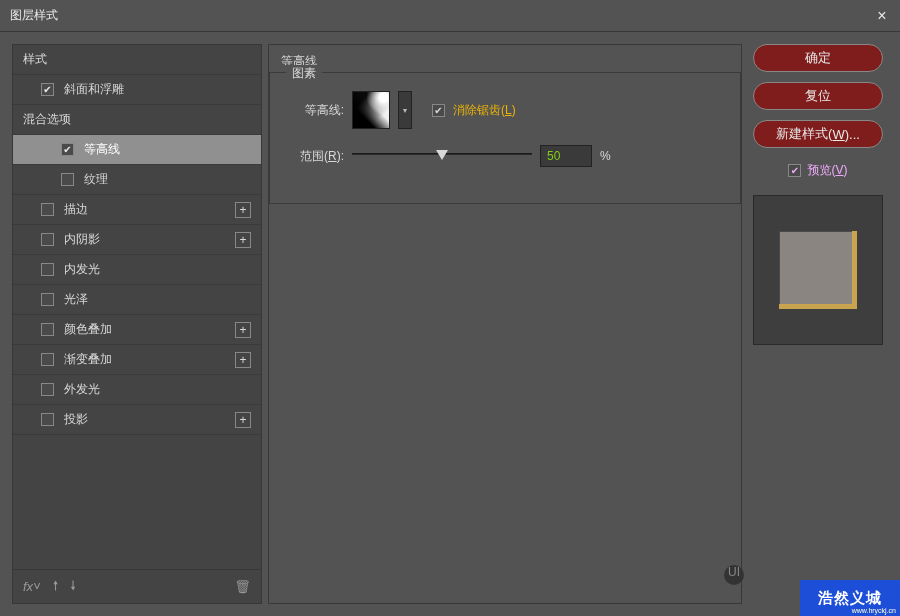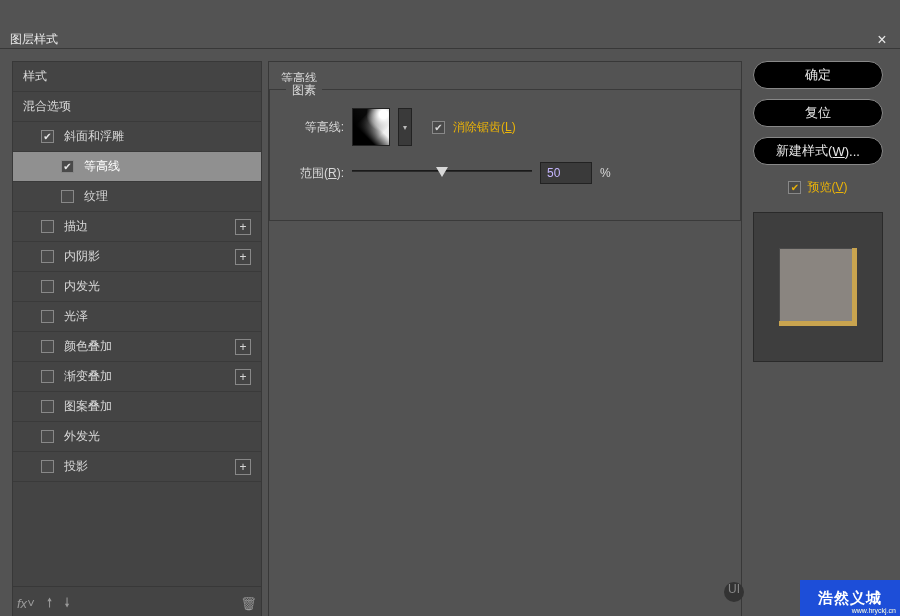--- a/index.html
+++ b/index.html
@@ -1,35 +1,35 @@
 <!DOCTYPE html>
 <html><head>
   <meta charset="utf-8">
   <style>
     * { margin: 0; padding: 0; box-sizing: border-box; font-family: "Microsoft YaHei", sans-serif; }
     body { background: #535353; width: 900px; height: 616px; overflow: hidden; position: relative; }
     
-    .titlebar { height: 49px; background: #535353; display: flex; align-items: flex-end; padding: 0 10px; color: #e8e8e8; font-size: 12px; border-bottom: 1px solid #383838; }
+    .titlebar { height: 32px; background: #535353; display: flex; align-items: center; padding: 12px 10px; color: #e8e8e8; font-size: 12px; border-bottom: 1px solid #383838; }
     .titlebar-title { flex: 1; }
     .titlebar-close { width: 16px; height: 16px; cursor: pointer; display: flex; align-items: center; justify-content: center; color: #e8e8e8; font-size: 16px; }
     
     .content { display: flex; height: 584px; padding: 12px; gap: 6px; }
     
     .sidebar { width: 250px; background: #444444; display: flex; flex-direction: column; border: 1px solid #383838; }
     .sidebar-list { flex: 1; overflow: auto; }
     .sidebar-item { height: 30px; display: flex; align-items: center; padding: 0 10px; color: #d8d8d8; font-size: 12px; cursor: pointer; border-bottom: 1px solid #3a3a3a; position: relative; }
     .sidebar-item.header { cursor: default; }
     .sidebar-item.selected { background: #909090; color: #fff; }
     .sidebar-item .checkbox { width: 13px; height: 13px; border: 1px solid #888; margin-right: 10px; display: flex; align-items: center; justify-content: center; font-size: 10px; color: #e8e8e8; background: #4a4a4a; }
     .sidebar-item .checkbox.checked::before { content: "✔"; }
     .sidebar-item.sub { padding-left: 28px; }
     .sidebar-item.sub2 { padding-left: 48px; }
     .sidebar-item .add-icon { position: absolute; right: 10px; width: 16px; height: 16px; border: 1px solid #888; display: flex; align-items: center; justify-content: center; font-size: 12px; color: #d8d8d8; }
     
-    .sidebar-footer { height: 34px; display: flex; align-items: center; padding: 0 4px; gap: 12px; color: #999; font-size: 13px; border-top: 1px solid #383838; }
+    .sidebar-footer { height: 34px; display: flex; align-items: center; padding: 0 10px; gap: 12px; color: #999; font-size: 13px; border-top: 1px solid #383838; }
     .sidebar-footer .spacer { flex: 1; }
     .sidebar-footer span { cursor: pointer; }
     
     .main { flex: 1; background: #535353; border: 1px solid #383838; padding: 0; color: #d8d8d8; font-size: 12px; position: relative; }
     .main-title { padding: 8px 12px 2px; font-size: 12px; }
     .fieldset { border: 1px solid #3a3a3a; margin: 0 0 8px; padding: 18px 14px 20px; position: relative; }
     .fieldset-label { position: absolute; top: -8px; left: 16px; background: #535353; padding: 0 6px; font-size: 12px; }
     .row { display: flex; align-items: center; margin-bottom: 16px; gap: 8px; }
     .row-label { width: 60px; text-align: right; color: #d8d8d8; }
     .contour-box { width: 38px; height: 38px; background: linear-gradient(135deg, #0a0a0a 0%, #0a0a0a 25%, #f0f0f0 75%, #f0f0f0 100%); border: 1px solid #222; position: relative; overflow: hidden; }
@@ -37,26 +37,26 @@
     .contour-dd { width: 14px; height: 38px; background: #3a3a3a; border: 1px solid #222; display: flex; align-items: center; justify-content: center; color: #bbb; font-size: 8px; cursor: pointer; }
     .aa-check { width: 13px; height: 13px; border: 1px solid #888; display: flex; align-items: center; justify-content: center; font-size: 10px; background: #4a4a4a; margin-left: 12px; }
     .aa-check.checked::before { content: "✔"; }
     .aa-label { color: #eab308; }
     .aa-label u { text-decoration: underline; }
     
     .slider { width: 180px; height: 14px; position: relative; }
     .slider-track { position: absolute; top: 4px; left: 0; right: 0; height: 2px; background: #2a2a2a; border-top: 1px solid #1a1a1a; }
     .slider-thumb { position: absolute; top: 1px; width: 0; height: 0; border-left: 6px solid transparent; border-right: 6px solid transparent; border-top: 10px solid #d8d8d8; transform: translateX(-6px); cursor: pointer; }
     
-    .value-input { width: 52px; height: 22px; background: #3a3a3a; border: 1px solid #222; color: #c4b5fd; font-size: 12px; padding: 0 6px; }
+    .value-input { width: 52px; height: 22px; background: #3a3a3a; border: 1px solid #222; color: #84cc16; font-size: 12px; padding: 0 6px; }
     .unit { color: #d8d8d8; }
     
     .right { width: 140px; display: flex; flex-direction: column; gap: 10px; align-items: center; }
-    .btn { width: 130px; height: 28px; border-radius: 14px; border: 1px solid #888; background: #000000; color: #e8e8e8; font-size: 13px; display: flex; align-items: center; justify-content: center; cursor: pointer; }
-    .preview-check { display: flex; align-items: center; gap: 6px; color: #eab308; font-size: 12px; margin-top: 4px; }
+    .btn { width: 130px; height: 28px; border-radius: 14px; border: 1px solid #888; background: #7f1d1d; color: #e8e8e8; font-size: 13px; display: flex; align-items: center; justify-content: center; cursor: pointer; }
+    .preview-check { display: flex; align-items: center; gap: 6px; color: #f0abfc; font-size: 12px; margin-top: 4px; }
     .preview-check .checkbox { width: 13px; height: 13px; border: 1px solid #888; display: flex; align-items: center; justify-content: center; font-size: 10px; background: #4a4a4a; }
     .preview-check .checkbox.checked::before { content: "✔"; }
     
     .preview-box { width: 130px; height: 150px; background: #3e3e3e; border: 1px solid #2a2a2a; margin-top: 6px; display: flex; align-items: center; justify-content: center; }
     .preview-inner { width: 78px; height: 78px; background: #8a8580; border-right: 5px solid #c9a44f; border-bottom: 5px solid #c9a44f; box-shadow: inset 1px 1px 0 #4a4a4a; }
     
     .watermark { position: absolute; bottom: 0; right: 0; width: 100px; height: 36px; background: #1d4ed8; color: #fff; display: flex; align-items: center; justify-content: center; font-size: 15px; font-weight: bold; letter-spacing: 1px; }
     .watermark-url { position: absolute; bottom: 2px; right: 4px; font-size: 7px; color: #ffd; font-weight: normal; letter-spacing: 0; }
     .center-logo { position: absolute; bottom: 18px; left: 455px; width: 20px; height: 20px; border-radius: 50%; background: #333; color: #888; font-size: 12px; display: flex; align-items: flex-start; justify-content: center; }
   </style>
@@ -67,27 +67,27 @@
   <span class="titlebar-title">图层样式</span>
   <span class="titlebar-close">×</span>
 </div>
 
 <div class="content">
   <div class="sidebar">
     <div class="sidebar-list">
       <div class="sidebar-item header">
         <span>样式</span>
       </div>
-      <div class="sidebar-item header">
-        <span>混合选项</span>
-      </div>
-
       <div class="sidebar-item sub">
         <span class="checkbox checked"></span>
         <span>斜面和浮雕</span>
+      </div>
+
+      <div class="sidebar-item header">
+        <span>混合选项</span>
       </div>
       <div class="sidebar-item sub2 selected">
         <span class="checkbox checked"></span>
         <span>等高线</span>
       </div>
       <div class="sidebar-item sub2">
         <span class="checkbox"></span>
         <span>纹理</span>
       </div>
       <div class="sidebar-item sub">
@@ -110,24 +110,20 @@
       </div>
       <div class="sidebar-item sub">
         <span class="checkbox"></span>
         <span>颜色叠加</span>
         <span class="add-icon">+</span>
       </div>
       <div class="sidebar-item sub">
         <span class="checkbox"></span>
         <span>渐变叠加</span>
         <span class="add-icon">+</span>
-      </div>
-      <div class="sidebar-item sub">
-        <span class="checkbox"></span>
-        <span>图案叠加</span>
       </div>
       <div class="sidebar-item sub">
         <span class="checkbox"></span>
         <span>外发光</span>
       </div>
       <div class="sidebar-item sub">
         <span class="checkbox"></span>
         <span>投影</span>
         <span class="add-icon">+</span>
       </div>

